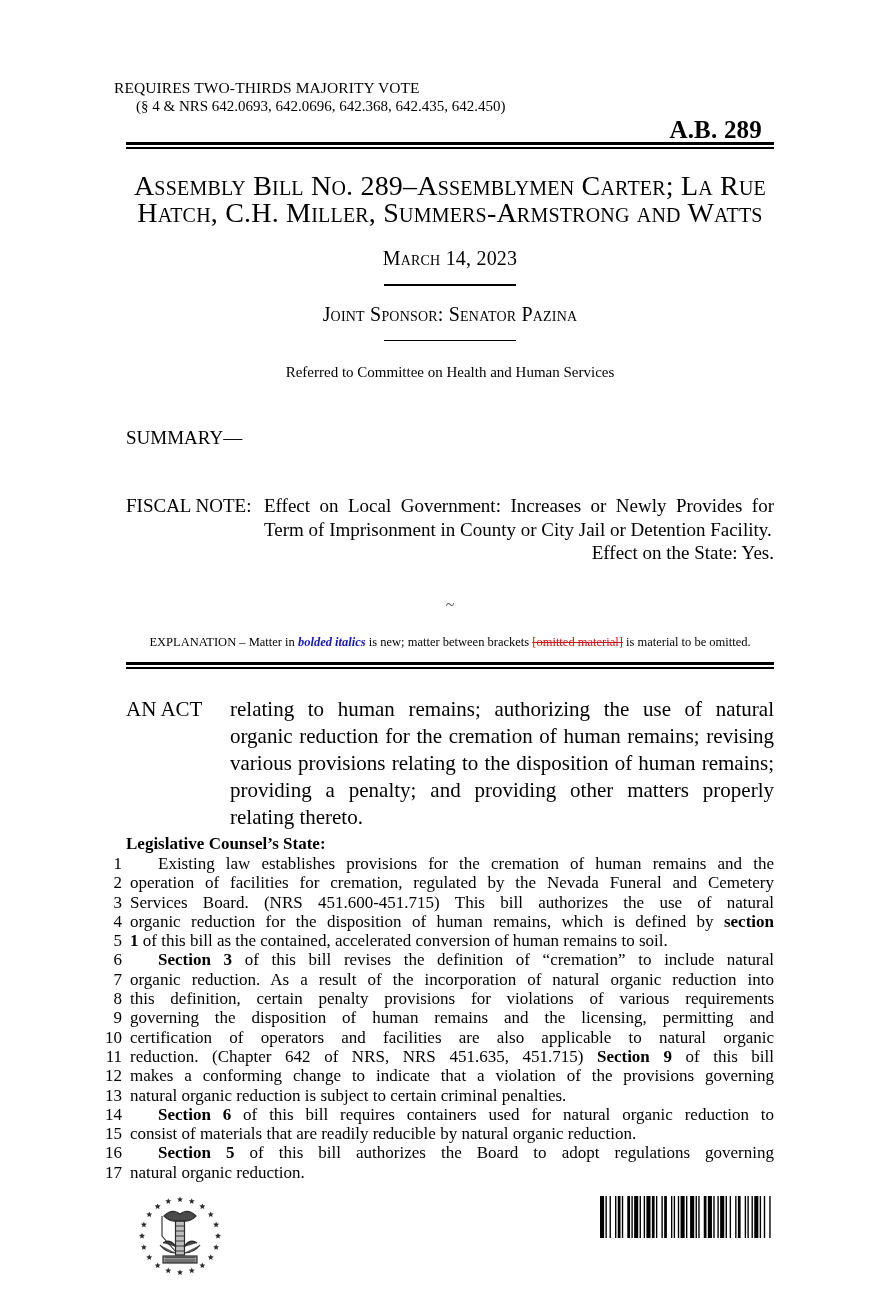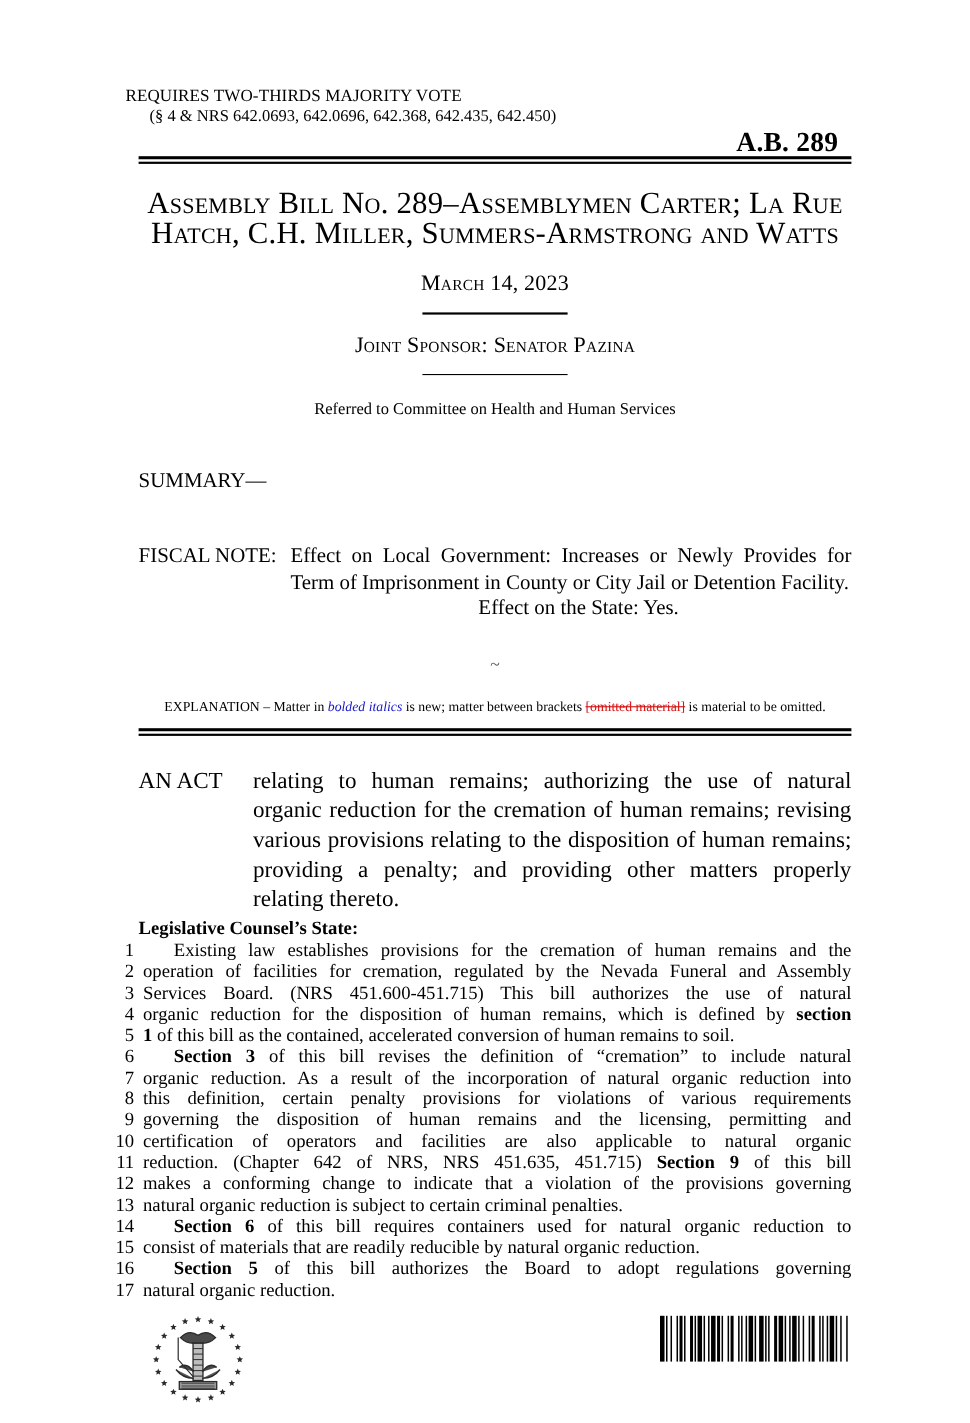--- a/index.html
+++ b/index.html
@@ -120,21 +120,21 @@
   }
   .para-hang .body-ind {
     display: block;
     margin-left: 138px;
   }
   .summary-block { top: 426px; }
   .fiscal-block  { top: 494px; }
   .fiscal-extra {
     display: block;
     margin-left: 152px;
-    text-align: center;
+    text-align: right;
   }
 
   
   .tilde {
     position: absolute;
     left: 126px;
     width: 648px;
     top: 596px;
     text-align: center;
     font-size: 16px;
@@ -144,21 +144,21 @@
     position: absolute;
     left: 140px;
     width: 620px;
     top: 634px;
     font-size: 12.5px;
     line-height: 16px;
     text-align: center;
   }
   .expl-new {
     color: #1414c8;
-    font-weight: normal;
+    font-weight: bold;
     font-style: italic;
   }
   .expl-omit {
     color: #d61212;
     text-decoration: line-through;
   }
 
   
   .anact {
     position: absolute;
@@ -303,21 +303,21 @@
   </div>
 
   <div class="digest-head">Legislative Counsel’s State:</div>
   <div class="digest" id="digest-lines">
       <div class="dline">
         <div class="dnum">1</div>
         <div class="dtext j"><span style="display:inline-block;width:28px"></span>Existing law establishes provisions for the cremation of human remains and the</div>
       </div>
       <div class="dline">
         <div class="dnum">2</div>
-        <div class="dtext j">operation of facilities for cremation, regulated by the Nevada Funeral and Assembly</div>
+        <div class="dtext j">operation of facilities for cremation, regulated by the Nevada Funeral and Cemetery</div>
       </div>
       <div class="dline">
         <div class="dnum">3</div>
         <div class="dtext j">Services Board. (NRS 451.600-451.715) This bill authorizes the use of natural</div>
       </div>
       <div class="dline">
         <div class="dnum">4</div>
         <div class="dtext j">organic reduction for the disposition of human remains, which is defined by <b>section</b></div>
       </div>
       <div class="dline">

